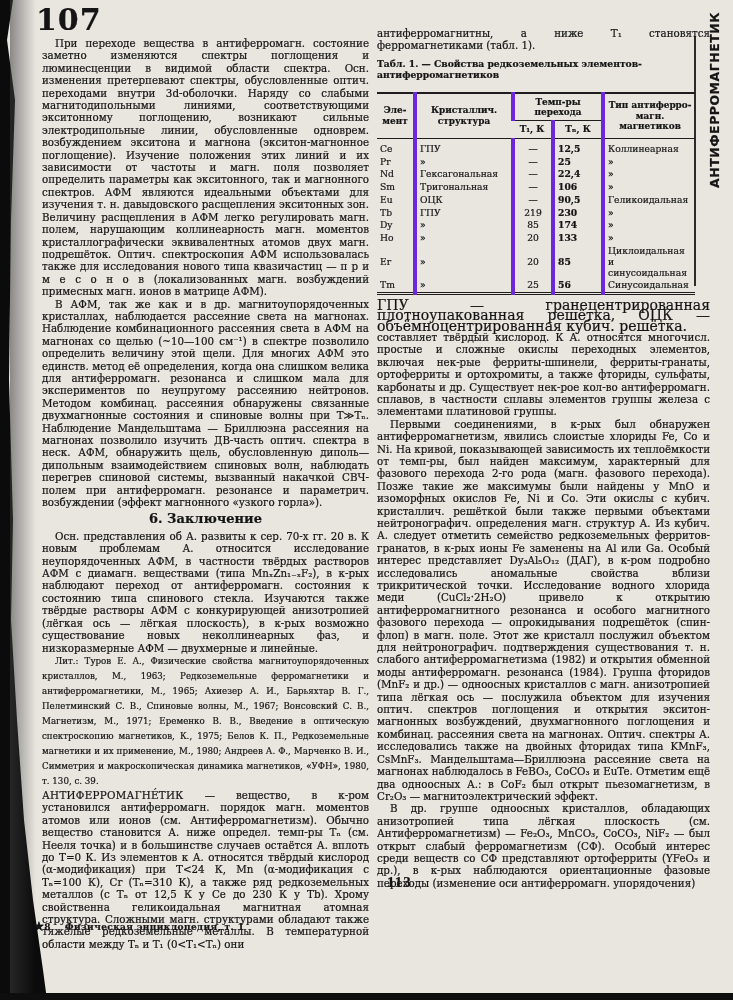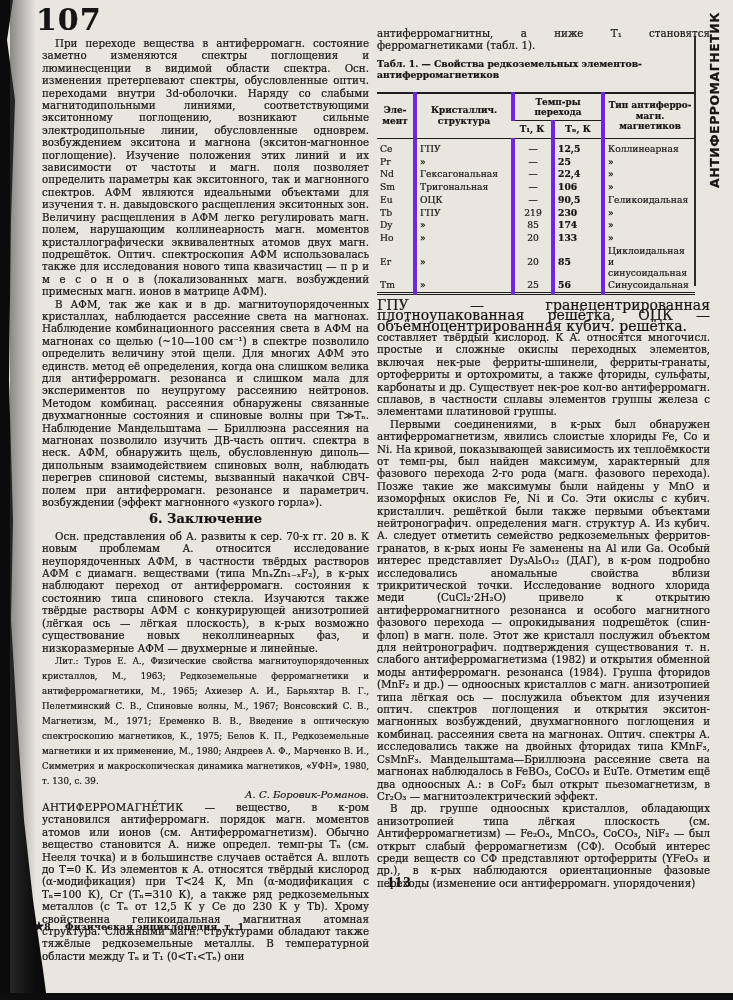--- a/index.html
+++ b/index.html
@@ -71,21 +71,20 @@
   <div class="pagenum-top">107</div>
   <div class="margin-rule"></div>
   <div class="margin-label">АНТИФЕРРОМАГНЕТИК</div>
 
   <div class="col col-left">
     <p>При переходе вещества в антиферромагн. состояние заметно изменяются спектры поглощения и люминесценции в видимой области спектра. Осн. изменения претерпевают спектры, обусловленные оптич. переходами внутри 3d-оболочки. Наряду со слабыми магнитодипольными линиями, соответствующими экситонному поглощению, возникают сильные электродипольные линии, обусловленные одноврем. возбуждением экситона и магнона (экситон-магнонное поглощение). Изучение положения этих линий и их зависимости от частоты и магн. поля позволяет определить параметры как экситонного, так и магнонного спектров. АФМ являются идеальными объектами для изучения т. н. давыдовского расщепления экситонных зон. Величину расщепления в АФМ легко регулировать магн. полем, нарушающим коллинеарность магн. моментов кристаллографически эквивалентных атомов двух магн. подрешёток. Оптич. спектроскопия АФМ использовалась также для исследования нового типа квазичастиц — п р и м е с о н о в (локализованных магн. возбуждений примесных магн. ионов в матрице АФМ).</p>
     <p>В АФМ, так же как и в др. магнитоупорядоченных кристаллах, наблюдается рассеяние света на магнонах. Наблюдение комбинационного рассеяния света в АФМ на магнонах со щелью (~10—100 см⁻¹) в спектре позволило определить величину этой щели. Для многих АФМ это единств. метод её определения, когда она слишком велика для антиферромагн. резонанса и слишком мала для экспериментов по неупругому рассеянию нейтронов. Методом комбинац. рассеяния обнаружены связанные двухмагнонные состояния и спиновые волны при T≫Tₙ. Наблюдение Мандельштама — Бриллюэна рассеяния на магнонах позволило изучить ДВ-часть оптич. спектра в неск. АФМ, обнаружить щель, обусловленную диполь—дипольным взаимодействием спиновых волн, наблюдать перегрев спиновой системы, вызванный накачкой СВЧ-полем при антиферромагн. резонансе и параметрич. возбуждении (эффект магнонного «узкого горла»).</p>
     <h3 class="section-heading">6. Заключение</h3>
     <p>Осн. представления об А. развиты к сер. 70-х гг. 20 в. К новым проблемам А. относится исследование неупорядоченных АФМ, в частности твёрдых растворов АФМ с диамагн. веществами (типа MnₓZn₁₋ₓF₂), в к-рых наблюдают переход от антиферромагн. состояния к состоянию типа спинового стекла. Изучаются также твёрдые растворы АФМ с конкурирующей анизотропией (лёгкая ось — лёгкая плоскость), в к-рых возможно существование новых неколлинеарных фаз, и низкоразмерные АФМ — двухмерные и линейные.</p>
     <p class="lit">Лит.: Туров Е. А., Физические свойства магнитоупорядоченных кристаллов, М., 1963; Редкоземельные ферромагнетики и антиферромагнетики, М., 1965; Ахиезер А. И., Барьяхтар В. Г., Пелетминский С. В., Спиновые волны, М., 1967; Вонсовский С. В., Магнетизм, М., 1971; Еременко В. В., Введение в оптическую спектроскопию магнетиков, К., 1975; Белов К. П., Редкоземельные магнетики и их применение, М., 1980; Андреев А. Ф., Марченко В. И., Симметрия и макроскопическая динамика магнетиков, «УФН», 1980, т. 130, с. 39.</p>
-    <p class="signature noindent">А. С. Боровик-Романов.</p>
     <p class="noindent article"><span class="term">АНТИФЕРРОМАГНЕ́ТИК</span><span> — вещество, в к-ром установился антиферромагн. порядок магн. моментов атомов или ионов (см. Антиферромагнетизм). Обычно вещество становится А. ниже определ. темп-ры Tₙ (см. Нееля точка) и в большинстве случаев остаётся А. вплоть до T=0 К. Из элементов к А. относятся твёрдый кислород (α-модификация) при T&lt;24 К, Mn (α-модификация с Tₙ=100 К), Cr (Tₙ=310 К), а также ряд редкоземельных металлов (с Tₙ от 12,5 К у Ce до 230 К у Tb). Хрому свойственна геликоидальная магнитная атомная структура. Сложными магн. структурами обладают также тяжёлые редкоземельные металлы. В температурной области между Tₙ и T₁ (0&lt;T₁&lt;Tₙ) они</span></p>
   </div>
 
   <div class="col col-right">
     <p class="noindent">антиферромагнитны, а ниже T₁ становятся ферромагнетиками (табл. 1).</p>
 
     <div class="tbl-caption">Табл. 1. — Свойства редкоземельных элементов-антиферромагнетиков</div>
     <table class="props">
       <colgroup>
         <col style="width:38px">

